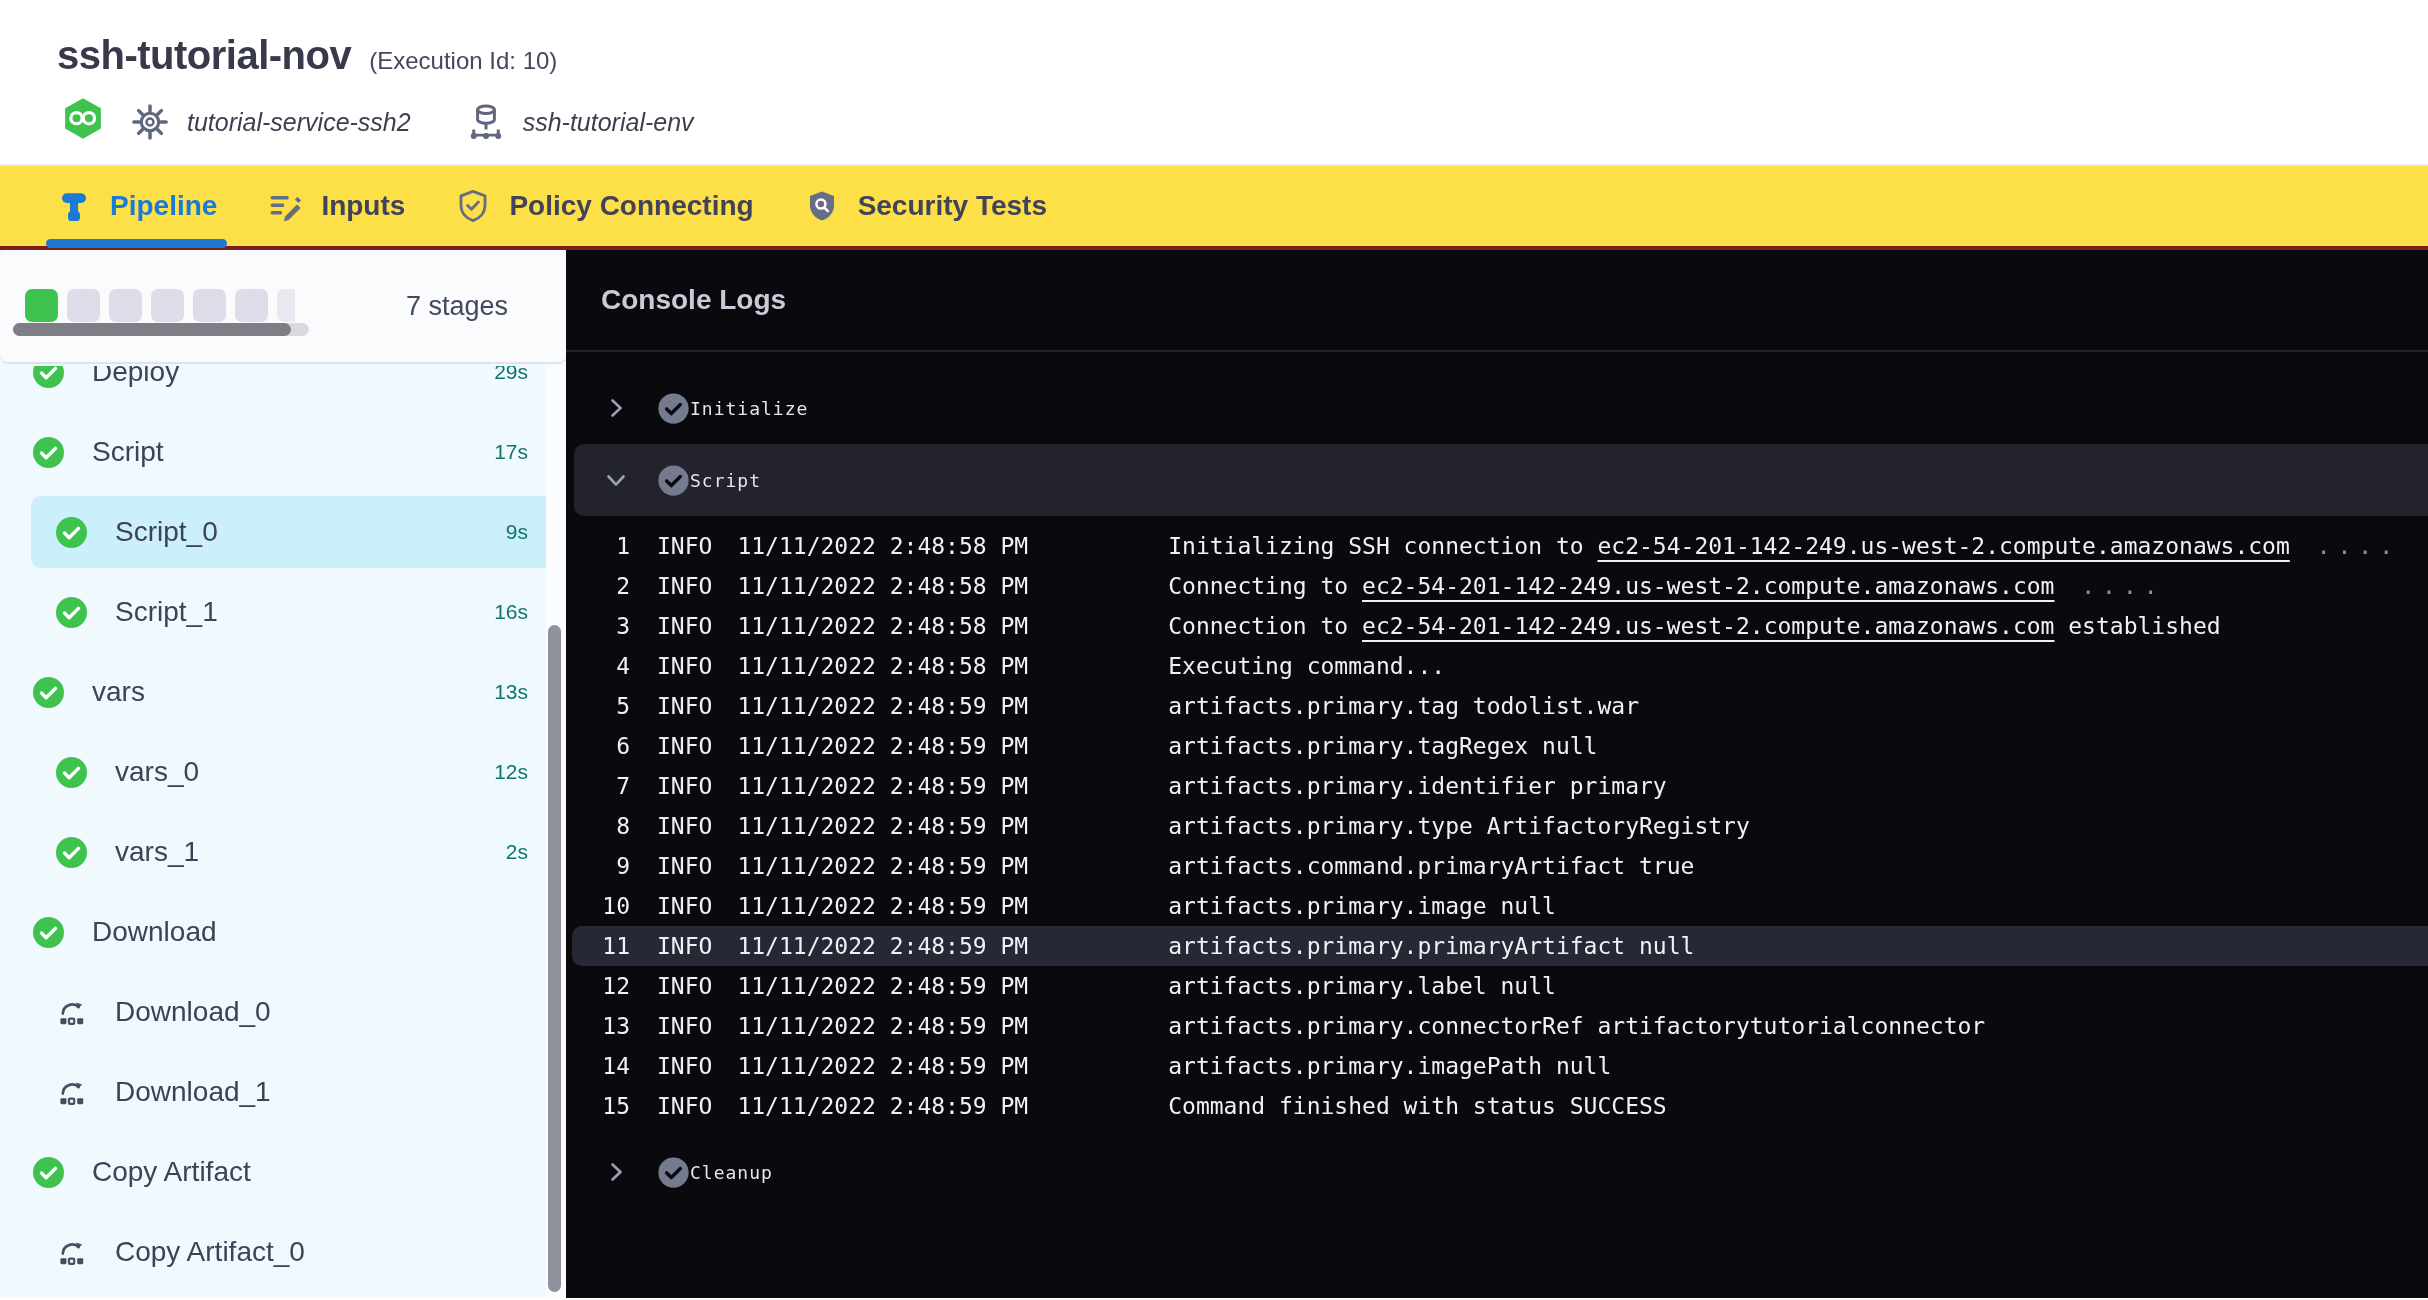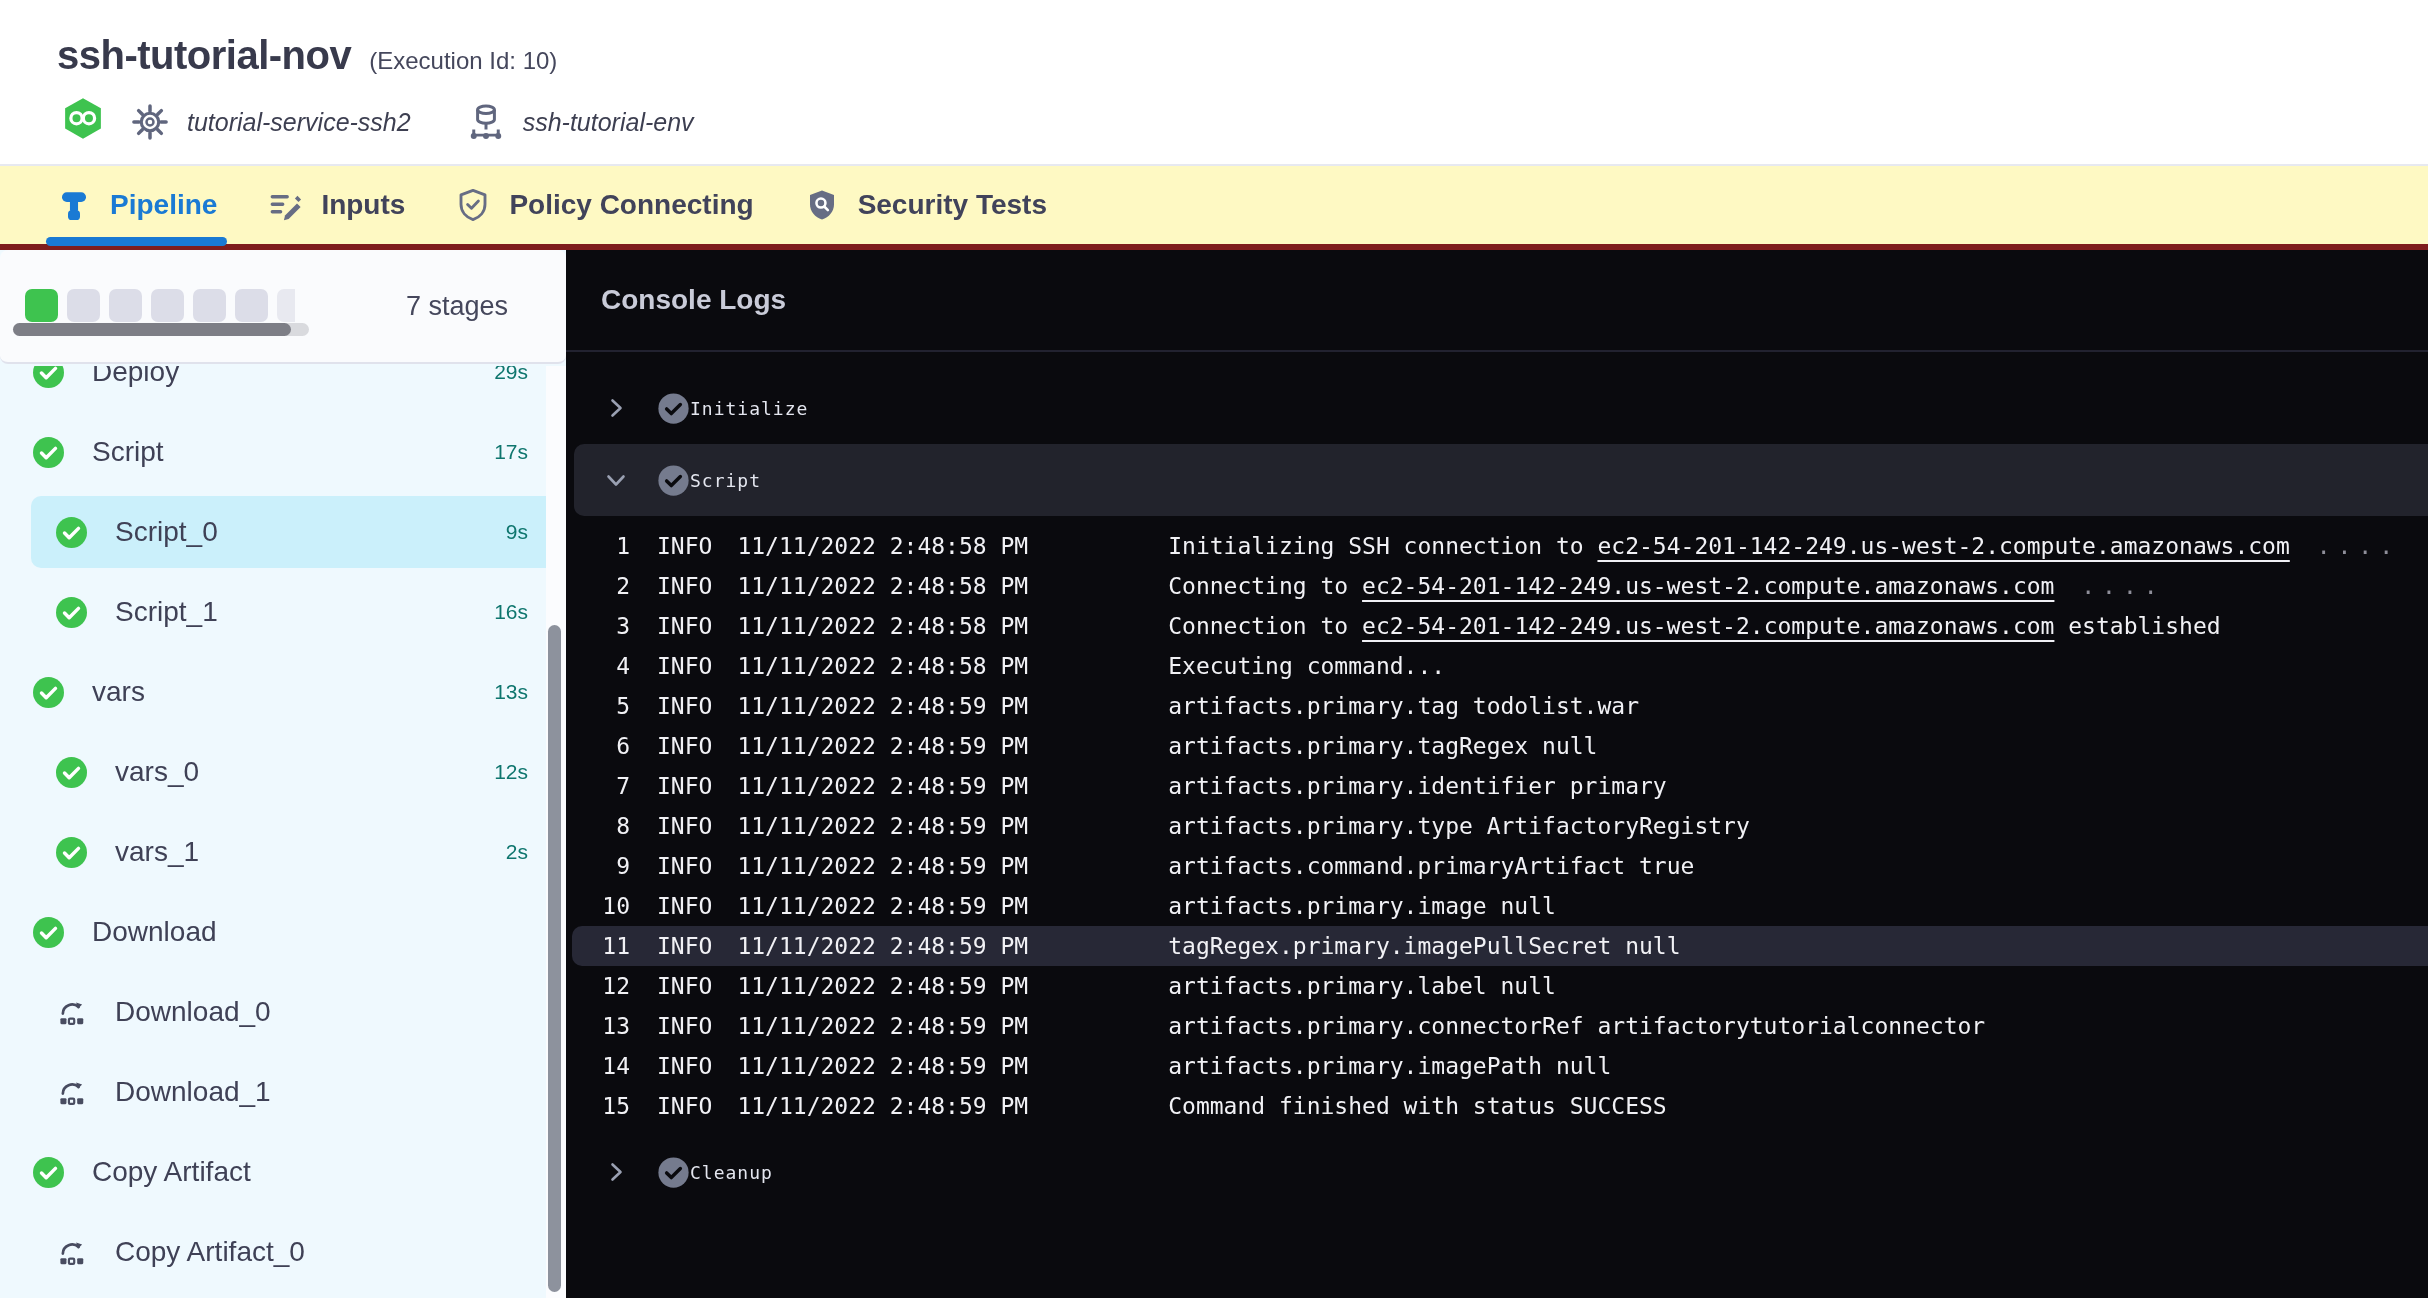--- a/index.html
+++ b/index.html
@@ -11,21 +11,21 @@
   .title-row { padding-top:33px; display:flex; align-items:baseline; gap:18px; }
   .page-title { margin:0; font-size:40px; font-weight:bold; color:#383a4c; letter-spacing:-0.5px; }
   .exec-id { font-size:24px; color:#45475c; }
   .meta-row { margin-top:18px; display:flex; align-items:center;font-style:italic; }
   .hex-ic { width:52px; height:52px; margin-right:20px; flex:none; }
   .meta-ic { width:42px; height:42px; color:#60667e; margin-right:16px; flex:none; }
   .meta-label { font-size:25px; color:#3d3f51; }
   .svc { margin-right:54px; }
 
   
-  .tabbar { height:84px; box-sizing:border-box; border-bottom:6px solid #7f1d1d; background:#fef9c3;
+  .tabbar { height:84px; box-sizing:border-box; border-bottom:4px solid #7f1d1d; background:#fde047;
             display:flex; align-items:stretch; padding-left:56px; gap:50px; }
   .tab { display:flex; align-items:center; gap:18px; position:relative; font-size:28px; font-weight:bold;
          color:#41435a; cursor:pointer; }
   .tab svg { width:36px; height:36px; color:#676d84; flex:none; }
   .tab.active { color:#1a7ad4; }
   .tab.active svg { color:#1a7ad4; }
   .tab.active::after { content:""; position:absolute; left:-10px; right:-10px; bottom:-2px; height:9px;
                        border-radius:6px; background:#1a7ad4; }
 
   
@@ -410,21 +410,21 @@
             <div class="lrow">
     <span class="ln">10</span>
     <span class="lv">INFO</span>
     <span class="ts">11/11/2022 2:48:59 PM</span>
     <span class="msg"><span>artifacts.primary.image null</span></span>
   </div>
             <div class="lrow hl">
     <span class="ln">11</span>
     <span class="lv">INFO</span>
     <span class="ts">11/11/2022 2:48:59 PM</span>
-    <span class="msg"><span>tagRegex.primary.imagePullSecret null</span></span>
+    <span class="msg"><span>artifacts.primary.primaryArtifact null</span></span>
   </div>
             <div class="lrow">
     <span class="ln">12</span>
     <span class="lv">INFO</span>
     <span class="ts">11/11/2022 2:48:59 PM</span>
     <span class="msg"><span>artifacts.primary.label null</span></span>
   </div>
             <div class="lrow">
     <span class="ln">13</span>
     <span class="lv">INFO</span>

